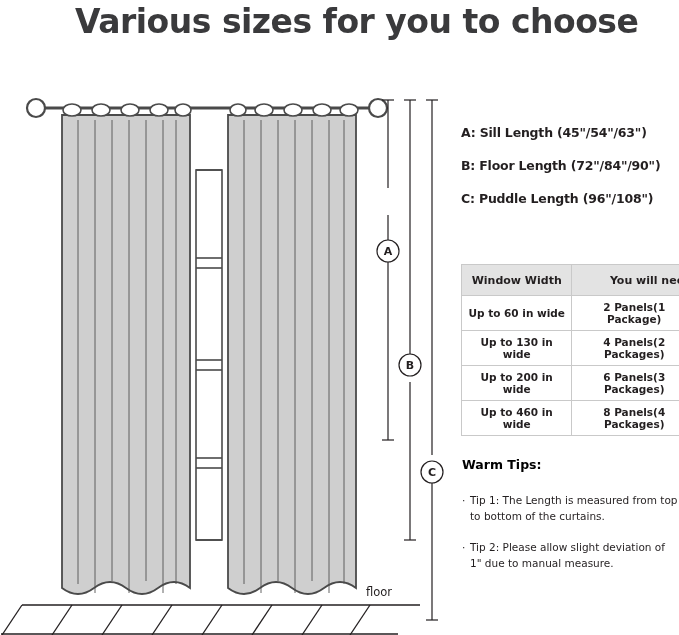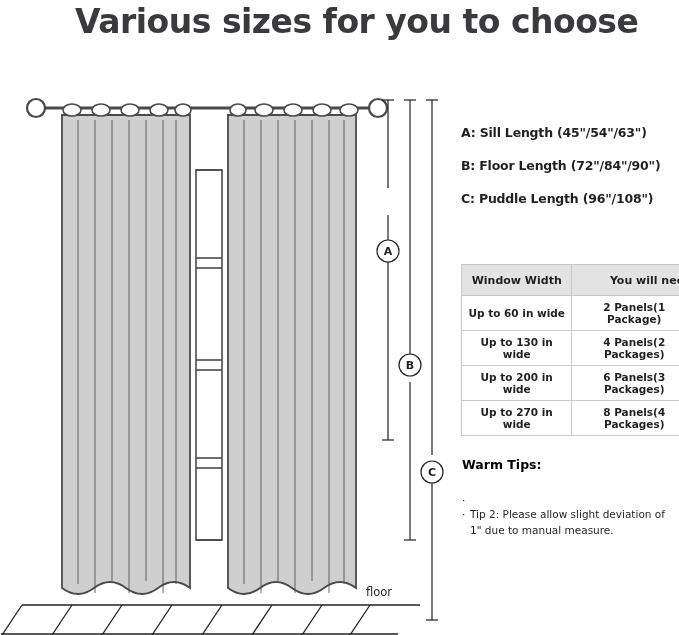--- a/index.html
+++ b/index.html
@@ -249,28 +249,29 @@
     </tr>
     <tr>
       <td>Up to 130 in wide</td>
       <td>4 Panels(2 Packages)</td>
     </tr>
     <tr>
       <td>Up to 200 in wide</td>
       <td>6 Panels(3 Packages)</td>
     </tr>
     <tr>
-      <td>Up to 270 in wide</td>
+      <td>Up to 460 in wide</td>
       <td>8 Panels(4 Packages)</td>
     </tr>
   </tbody>
 </table>
 
 <div class="tips-title">Warm Tips:</div>
 <div class="tips">
   <div class="tip">
     <span class="dot">·</span>
+    <span>Tip 1: The Length is measured from top to bottom of the curtains.</span>
   </div>
   <div class="tip">
     <span class="dot">·</span>
     <span>Tip 2:  Please allow slight deviation of 1" due to manual measure.</span>
   </div>
 </div>
 
 </body></html>

